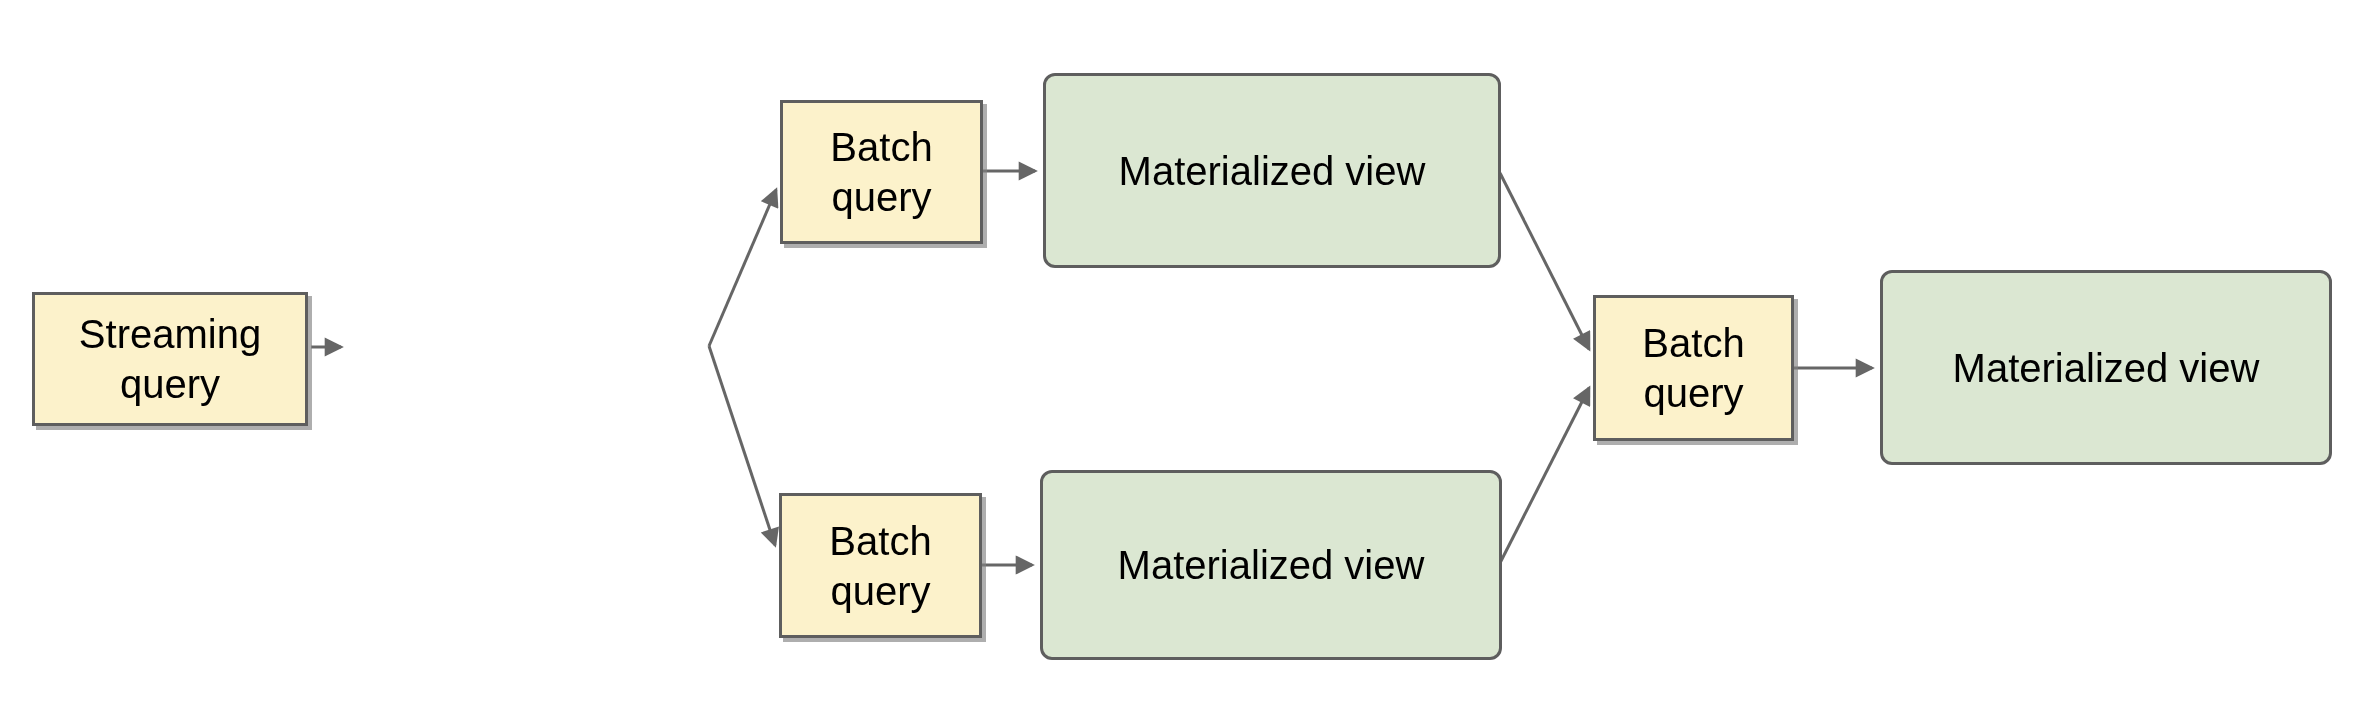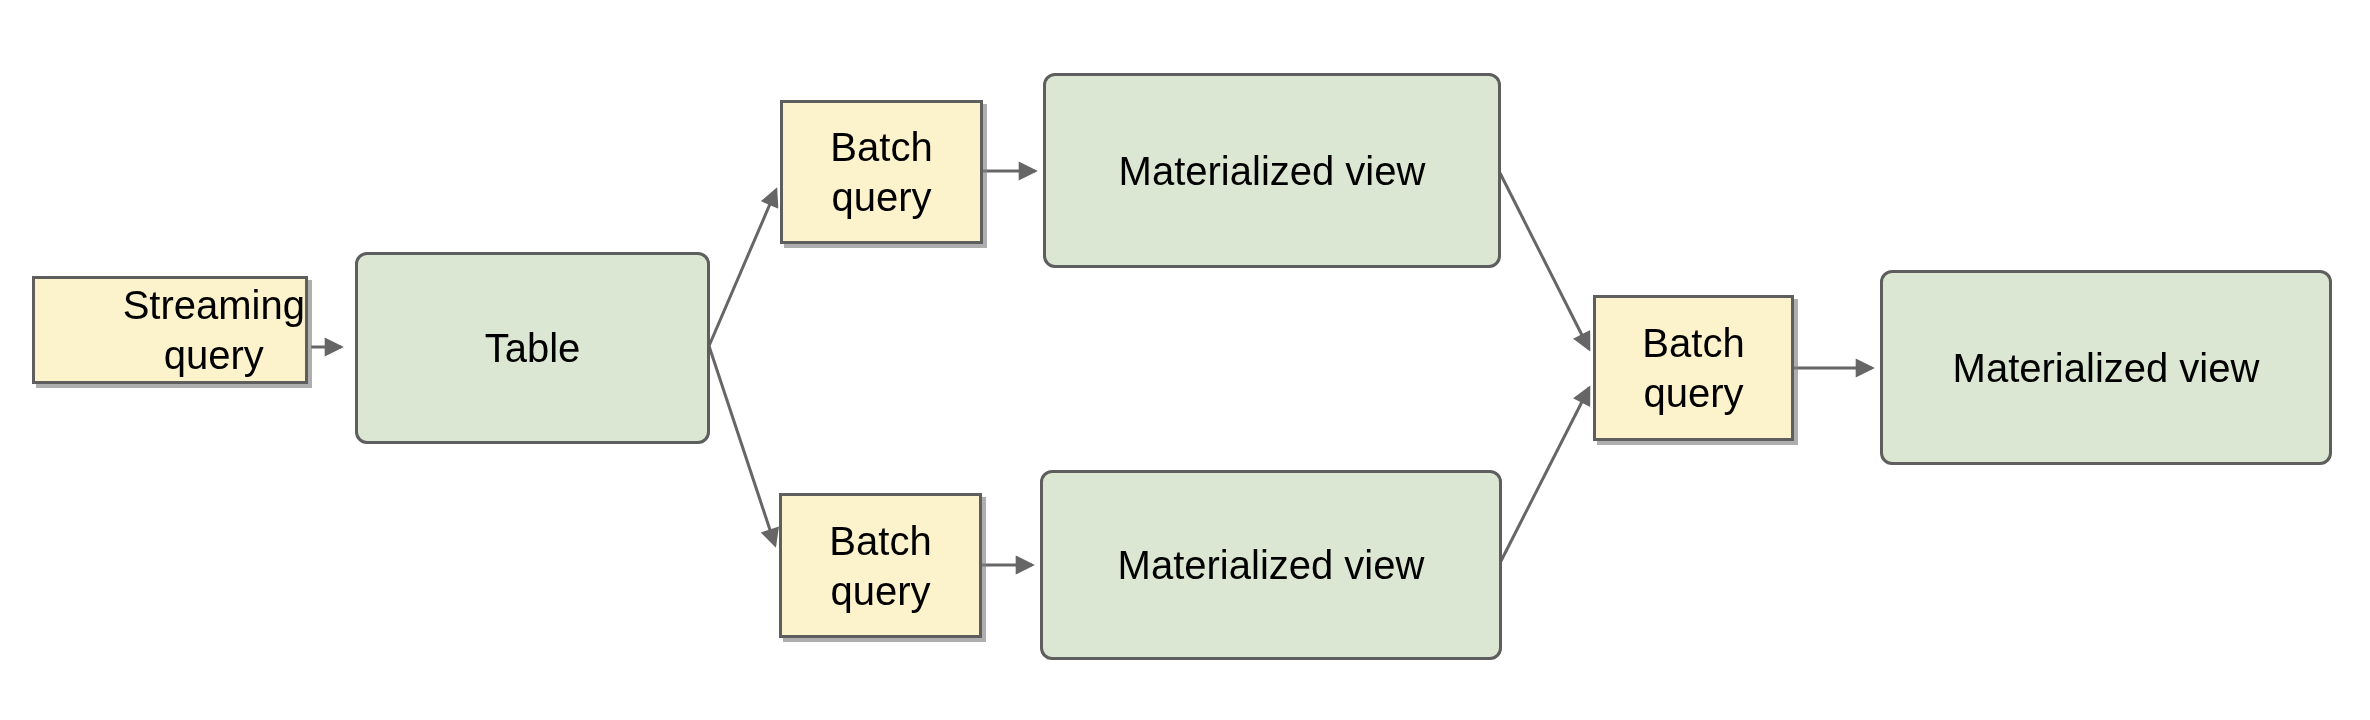--- a/index.html
+++ b/index.html
@@ -35,21 +35,21 @@
   .node-label{white-space:pre-line;}
   .query{
     background:var(--query-fill);
     box-shadow:4px 4px 0 rgba(130,130,130,0.65);
   }
   .dataset{
     background:var(--dataset-fill);
     border-radius:12px;
   }
   
-  .n-streaming   {left:32px;  top:276px; width:276px; height:108px;justify-content:flex-end;}
+  .n-streaming   {left:32px;  top:292px; width:276px; height:134px;}
   .n-table       {left:355px; top:252px; width:355px; height:192px;}
   .n-batch-top   {left:780px; top:100px; width:203px; height:144px;}
   .n-mv-top      {left:1043px;top:73px;  width:458px; height:195px;}
   .n-batch-bottom{left:779px; top:493px; width:203px; height:145px;}
   .n-mv-bottom   {left:1040px;top:470px; width:462px; height:190px;}
   .n-batch-join  {left:1593px;top:295px; width:201px; height:146px;}
   .n-mv-final    {left:1880px;top:270px; width:452px; height:195px;}
 </style>
 </head>
 <body>
@@ -72,23 +72,20 @@
       <line x1="1500" y1="563" x2="1589" y2="388" marker-end="url(#ah)"></line>
       <line x1="1793" y1="368" x2="1872" y2="368" marker-end="url(#ah)"></line>
     </g>
   </svg>
 
   <div class="node query n-streaming" style="background-color: rgb(252, 242, 203);">
     <span class="node-label">Streaming
 query</span>
   </div>
 
-  <div class="node dataset n-table" style="background-color: rgb(219, 231, 210);">
-    <span class="node-label">Table</span>
-  </div>
 
   <div class="node query n-batch-top" style="background-color: rgb(252, 242, 203);">
     <span class="node-label">Batch
 query</span>
   </div>
 
   <div class="node dataset n-mv-top" style="background-color: rgb(219, 231, 210);">
     <span class="node-label">Materialized view</span>
   </div>
 

